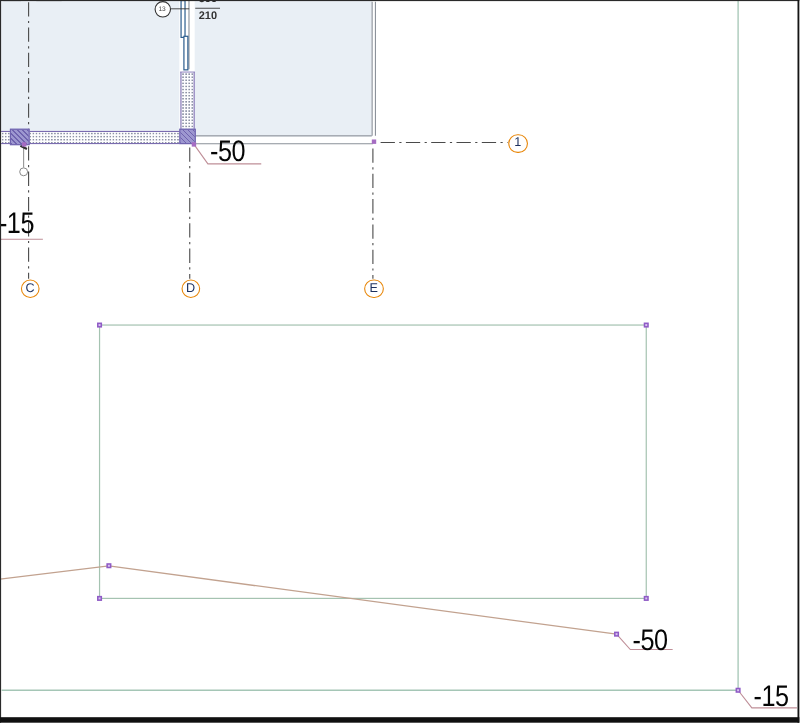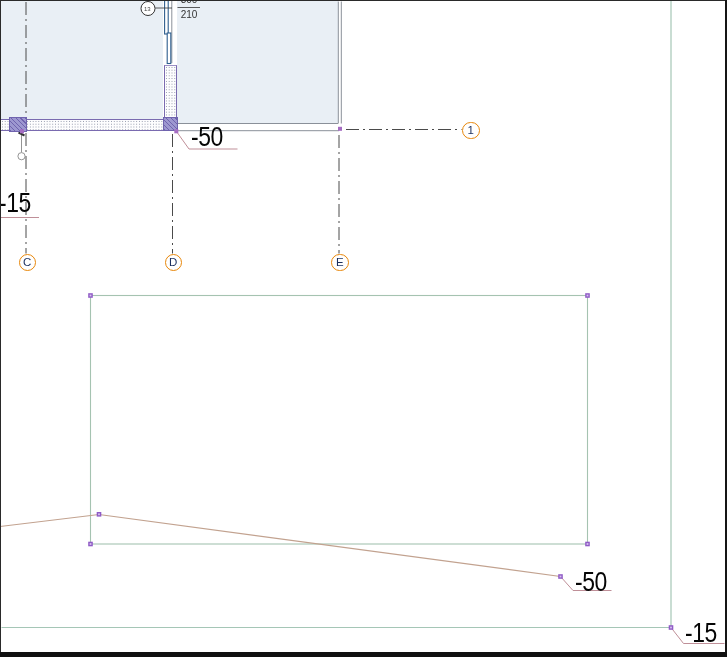--- a/index.html
+++ b/index.html
@@ -29,21 +29,21 @@
   .block-a{left:9px;top:116.8px;width:17.6px;height:14.8px;}
   .block-b{left:163px;top:117px;width:14.6px;height:14.4px;}
   
   .bubble{width:15.5px;height:15.5px;border:1.4px solid #e8870a;border-radius:50%;
           background:#fff;color:#1b2f5e;font-size:11.5px;line-height:15.5px;text-align:center;
           box-sizing:content-box;}
   
   .elev{color:#050505;font-size:27px;line-height:1;letter-spacing:-0.5px;
         transform:scaleX(0.85);transform-origin:left top;white-space:nowrap;}
   
-  .dim{color:#333;font-size:10px;line-height:1;width:24px;text-align:center;}
+  .dim{color:#333;font-size:10px;line-height:1;width:24px;text-align:center;font-weight:bold;}
   .tagid{color:#444;font-size:6px;line-height:1;}
   .mark{background:#666;}
   svg{position:absolute;left:0;top:0;}
 </style>
 </head>
 <body>
 
 <div class="canvas">
 
   <div class="abs room room-left"></div>

